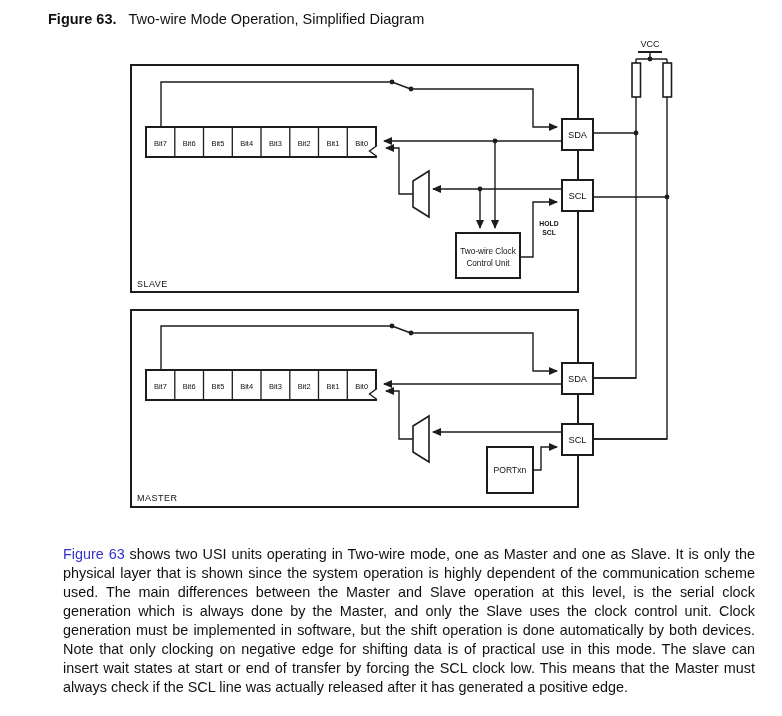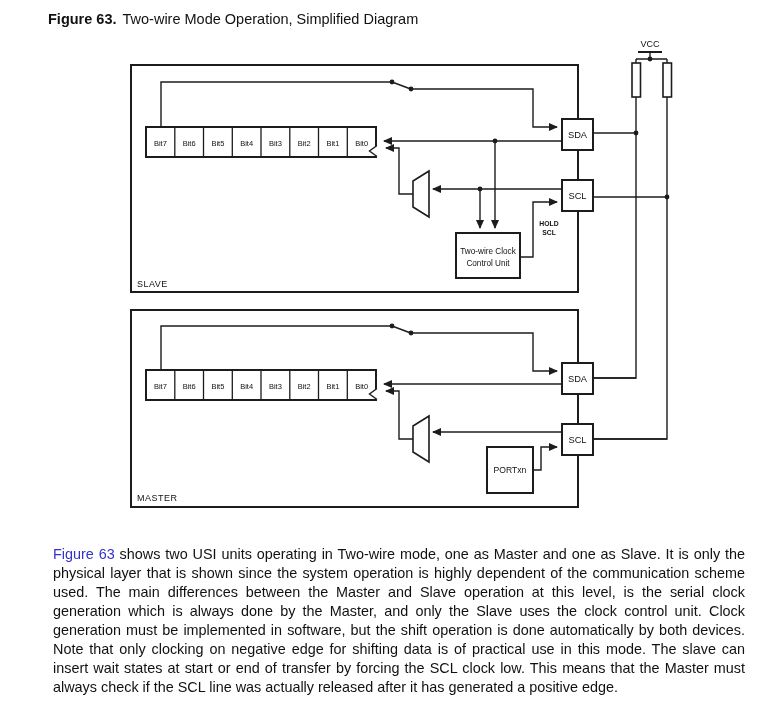--- a/index.html
+++ b/index.html
@@ -3,25 +3,25 @@
 <meta charset="utf-8">
 <style>
   html,body{margin:0;padding:0;}
   body{
     width:782px;height:716px;position:relative;background:#ffffff;
     font-family:"Liberation Sans",sans-serif;color:#111;overflow:hidden;
   }
   .page-title{
     position:absolute;top:11px;left:48px;font-size:14.5px;white-space:nowrap;z-index:2;
   }
-  .page-title .fig-label{font-weight:bold;margin-right:6px;}
+  .page-title .fig-label{font-weight:bold;margin-right:12px;}
   svg.diagram{position:absolute;top:0;left:0;z-index:1;}
   svg text{font-family:"Liberation Sans",sans-serif;fill:#111;}
   .body-text{
-    position:absolute;top:531px;left:53px;width:692px;
+    position:absolute;top:531px;left:63px;width:692px;
     font-size:14.4px;line-height:19px;text-align:justify;z-index:2;
   }
   .fig-link{color:#3333cc;cursor:pointer;}
 </style>
 </head>
 <body>
 
 <div class="page-title">
   <span class="fig-label">Figure 63.</span><span>Two-wire Mode Operation, Simplified Diagram</span>
 </div>

